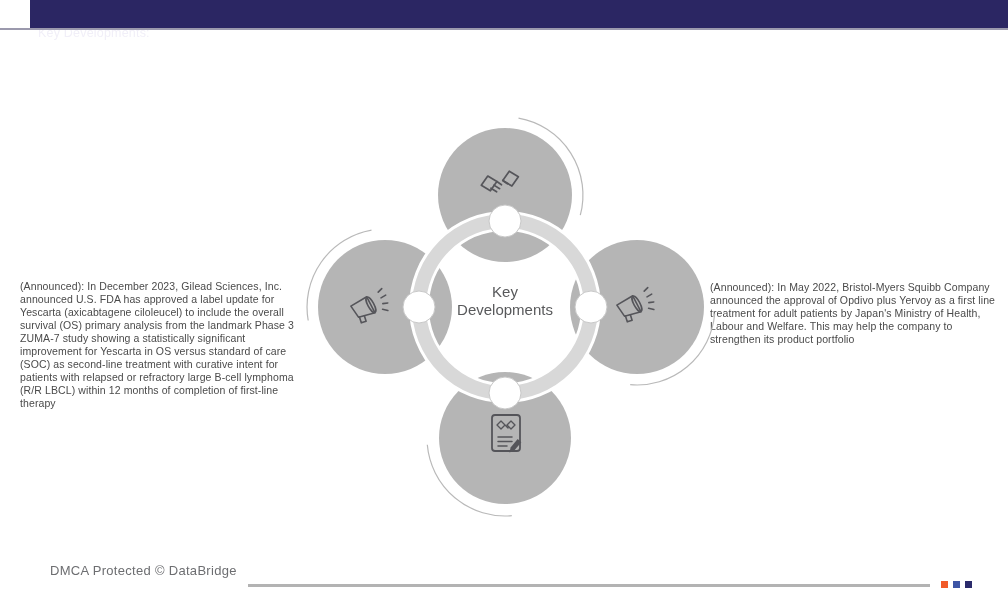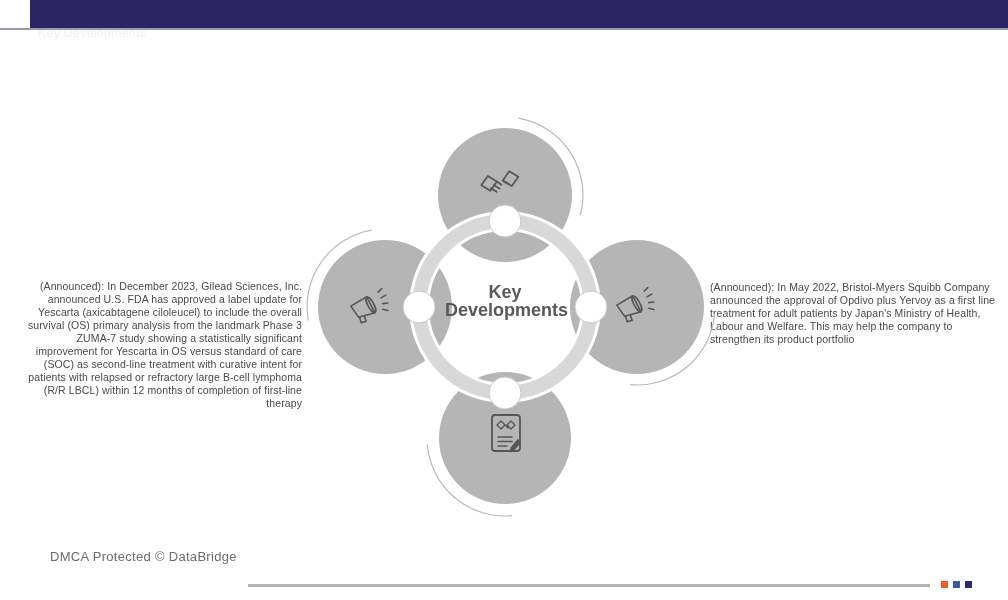--- a/index.html
+++ b/index.html
@@ -16,32 +16,32 @@
     color:#f1eff8;font-size:12.5px;font-weight:500;padding-left:8px;letter-spacing:.2px;margin-top:37px;
   }
   .header-underline{
     position:absolute;left:0;right:0;top:28px;height:2px;background:#9b99ad;
   }
   
   .callout{
     position:absolute;color:#4a4a4a;font-size:10.5px;line-height:13px;letter-spacing:.1px;
   }
   .callout.top{left:289px;top:66px;width:432px;text-align:center;}
-  .callout.left{left:20px;top:280px;width:282px;text-align:right;}
+  .callout.left{left:20px;top:280px;width:282px;text-align:left;}
   .callout.right{left:710px;top:281px;width:292px;text-align:left;}
   .callout.bottom{left:294px;top:516px;width:422px;text-align:center;}
   
   .diagram-svg{position:absolute;left:290px;top:105px;}
   .center-label{
     position:absolute;left:445px;top:283px;width:120px;text-align:center;
-    color:#58595b;font-size:18px;font-weight:bold;line-height:18px;
+    color:#58595b;font-size:15px;font-weight:normal;line-height:18px;
   }
   
   .dmca-text{
-    position:absolute;left:50px;top:549px;color:#6d6e71;font-size:13px;letter-spacing:.3px;
+    position:absolute;left:50px;top:563px;color:#6d6e71;font-size:13px;letter-spacing:.3px;
   }
   .footer-divider{
     position:absolute;left:248px;top:584px;width:682px;height:3px;background:#b3b3b3;
   }
   .brand-squares{position:absolute;left:941px;top:581px;display:flex;gap:5px;}
   .brand-squares .sq{width:7px;height:7px;}
 </style>
 </head>
 <body>
 

